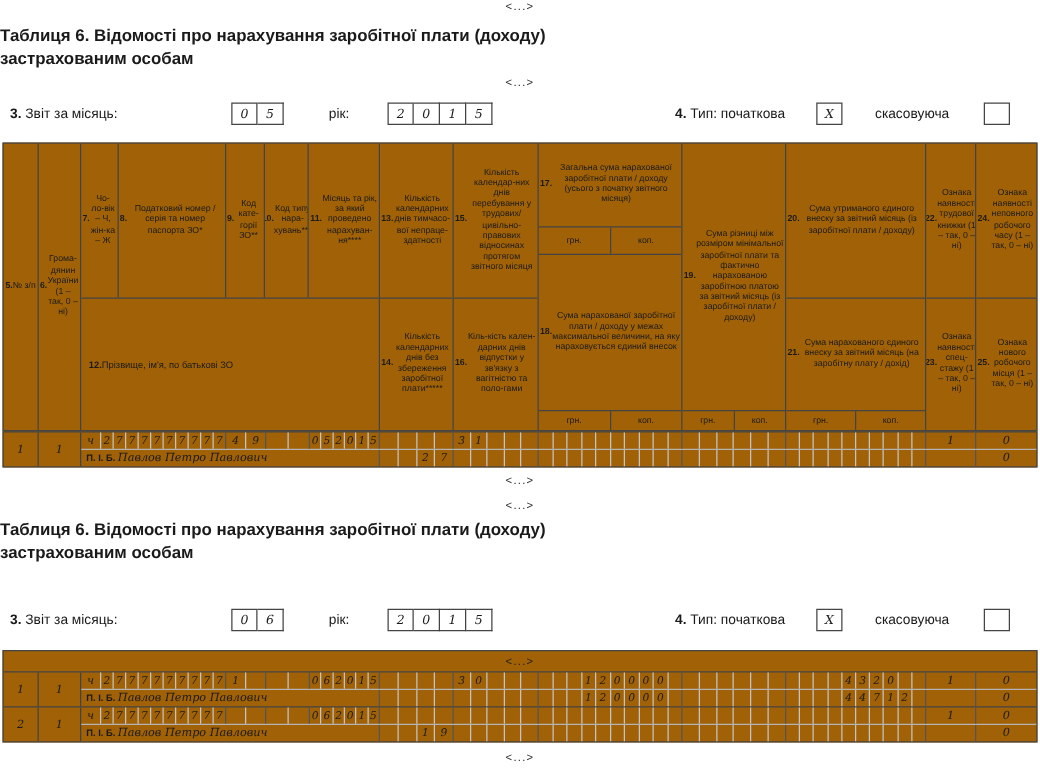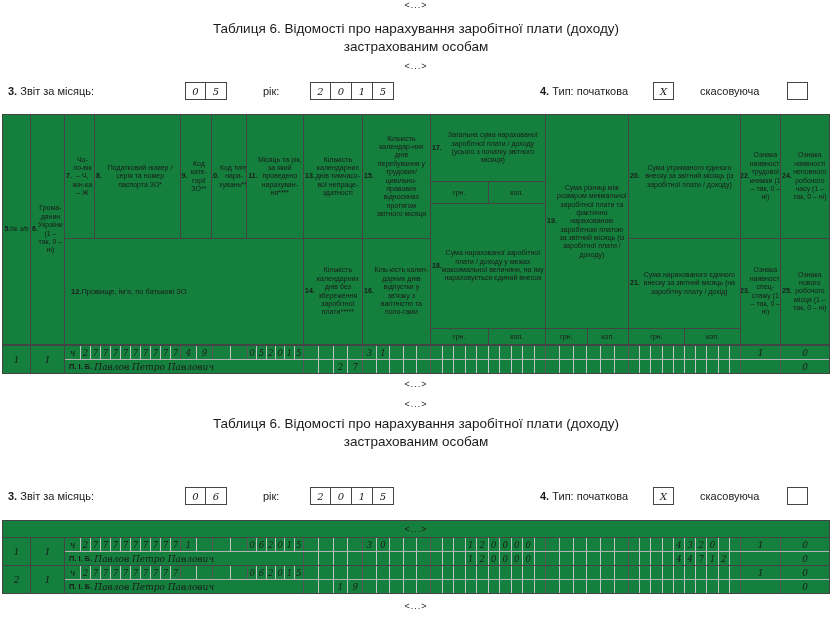--- a/index.html
+++ b/index.html
@@ -1,33 +1,33 @@
 <!DOCTYPE html>
 <html><head>
 <meta charset="utf-8">
 <style>
   * { margin:0; padding:0; box-sizing:border-box; }
   html,body { background:#ffffff; }
   body { width:832px; height:620px; font-family:"Liberation Sans",sans-serif; color:#1a1a1a; }
   .page { position:relative; width:832px; height:620px; background:#fff; overflow:hidden; }
   .abs { position:absolute; }
   .dots { width:832px; text-align:center; font-size:9px; color:#222; letter-spacing:1px; }
-  .title { width:832px; text-align:center; font-weight:normal; font-size:13.5px; line-height:17px; }
+  .title { width:832px; text-align:left; font-weight:bold; font-size:13.5px; line-height:17px; }
 
   
   .formrow { position:absolute; left:0; width:832px; height:20px; font-size:11px; }
   .lbl { position:absolute; top:3px; white-space:nowrap; }
   .lbl b { font-weight:bold; }
   .boxes { position:absolute; top:0; display:flex; }
   .fbox { width:21px; height:18px; border:1px solid #444; display:flex; align-items:center; justify-content:center;
           font-family:"DejaVu Serif",serif; font-style:italic; font-size:10px; }
   .boxes .fbox + .fbox { border-left:none; }
 
   
-  .tbl { position:absolute; left:2px; width:828px; border:1px solid #444; background:#15803d; }
+  .tbl { position:absolute; left:2px; width:828px; border:1px solid #444; background:#a16207; }
   .thead { display:flex; height:230px; border-bottom:1px solid #444; }
   .hcol { border-right:1px solid #444; display:flex; flex-direction:column; overflow:hidden; }
   .hcol:last-child { border-right:none; }
   .hcell { font-size:7px; line-height:1.2; text-align:center; padding:2px 1px; overflow:hidden;
            display:flex; align-items:center; justify-content:center; }
   .hcell b { font-weight:bold; }
   .h-top { height:124px; border-bottom:1px solid #444; }
   .h-fill { flex:1; }
   .hrow { height:124px; border-bottom:1px solid #444; display:flex; }
   .hrow .hcell { height:100%; border-right:1px solid #444; }

